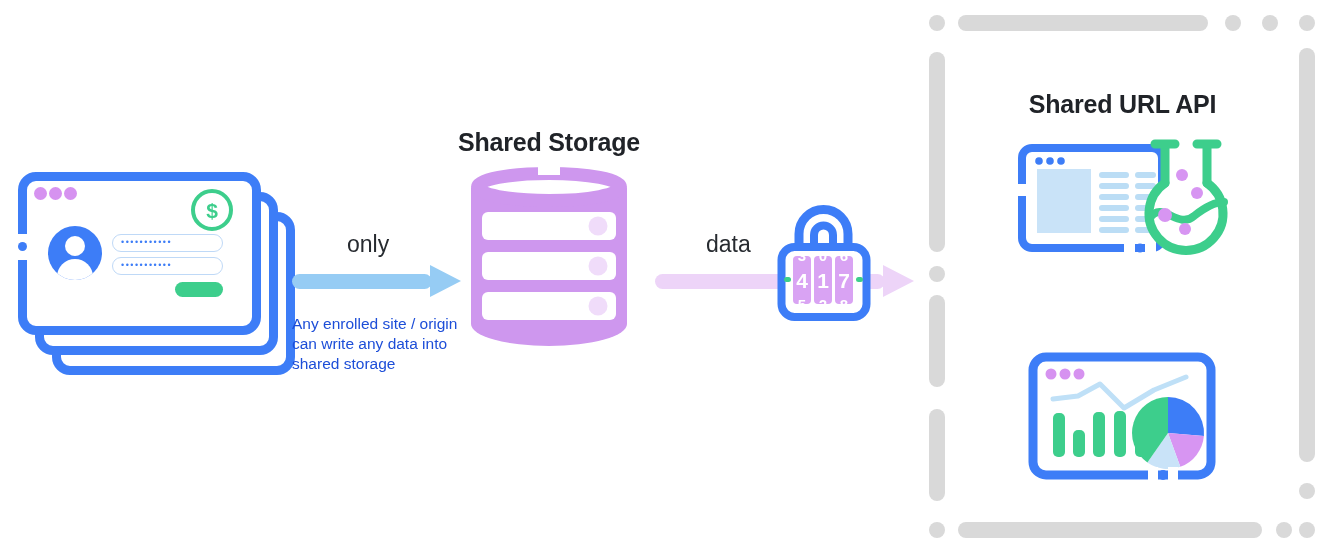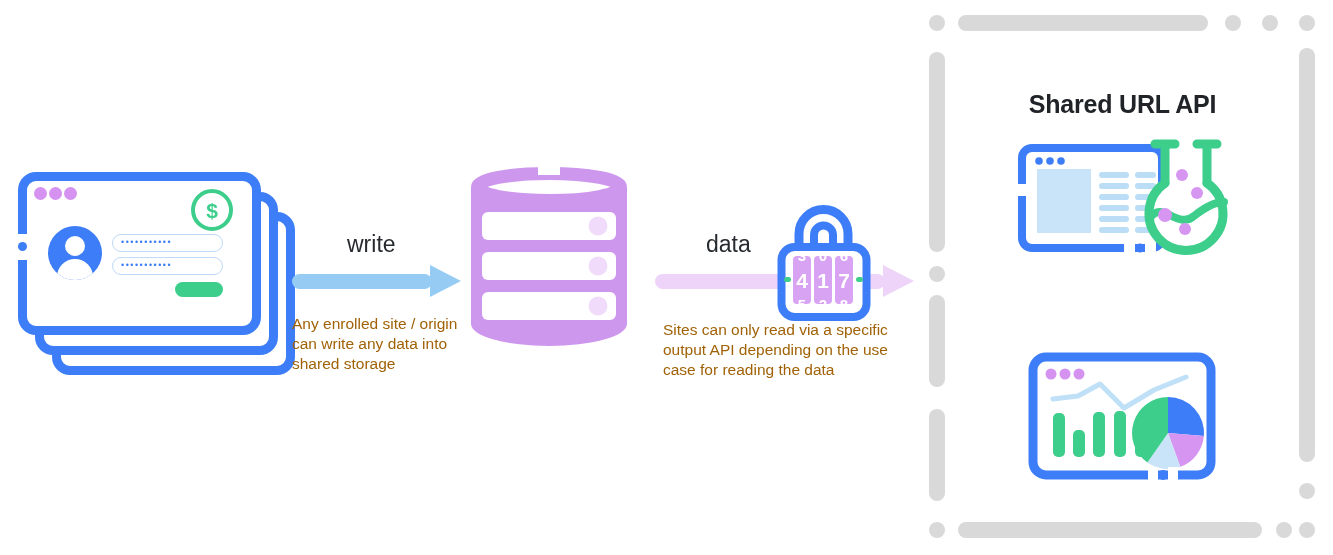--- a/index.html
+++ b/index.html
@@ -26,21 +26,21 @@
   .login-btn{position:absolute;left:148px;top:101px;width:48px;height:15px;border-radius:8px;background:#3DCE8C;}
   .notch-gap{position:absolute;left:-9px;top:53px;width:9px;height:26px;background:#fff;}
   .notch-dot{position:absolute;left:-9px;top:61px;width:9px;height:9px;border-radius:50%;background:#3D7DF7;}
 
   
   .arrow-body{position:absolute;height:15px;border-radius:8px;}
   .arrow-head{position:absolute;width:0;height:0;border-top:16px solid transparent;border-bottom:16px solid transparent;}
 
   
   .flow-label{position:absolute;font-size:23px;color:#272B30;}
-  .caption{position:absolute;font-size:15.5px;line-height:1.28;color:#a16207;}
+  .caption{position:absolute;font-size:15.5px;line-height:1.28;color:#1d4ed8;}
   .h-title{position:absolute;font-size:25px;font-weight:bold;color:#202328;letter-spacing:-0.2px;}
   .h-center{text-align:center;}
 
   
   .dial{position:absolute;top:256px;width:18px;height:48px;background:#D9A3F3;border-radius:4px;
         overflow:hidden;text-align:center;color:#fff;font-weight:bold;}
   .dial .t{position:absolute;top:-8px;left:0;right:0;font-size:15px;line-height:1;}
   .dial .m{position:absolute;top:50%;left:0;right:0;transform:translateY(-50%);font-size:21px;line-height:1;}
   .dial .b{position:absolute;bottom:-8px;left:0;right:0;font-size:15px;line-height:1;}
   .lock-dash{position:absolute;top:277px;width:7px;height:5px;border-radius:2.5px;background:#3DCE8C;}
@@ -67,41 +67,41 @@
       <div class="head"></div>
       <div class="body"></div>
     </div>
     <div class="pw-input" style="top:53px;">•••••••••••</div>
     <div class="pw-input" style="top:76px;">•••••••••••</div>
     <div class="login-btn"></div>
     <div class="notch-gap"></div>
     <div class="notch-dot"></div>
   </div>
 
-  <div class="flow-label" style="left:347px;top:231px;">write</div>
+  <div class="flow-label" style="left:347px;top:231px;">only</div>
   <div class="arrow-body" style="left:292px;top:274px;width:140px;background:#96CCF4;"></div>
   <div class="arrow-head" style="left:430px;top:265px;border-left:31px solid #96CCF4;"></div>
   <div class="caption" style="left:292px;top:314px;width:172px;">Any enrolled site / origin can write any data into shared storage</div>
 
+  <div class="h-title" style="left:458px;top:128px;">Shared Storage</div>
   <svg class="abs" style="left:468px;top:164px;" width="164" height="190" viewBox="0 0 164 190">
     <path d="M3,24 L3,160 A78,22 0 0 0 159,160 L159,24 Z" fill="#CE97EE"></path>
     <ellipse cx="81" cy="23" rx="71.5" ry="13.5" fill="#ffffff" stroke="#CE97EE" stroke-width="13"></ellipse>
     <rect x="70" y="-3" width="22" height="14" fill="#ffffff"></rect>
     <rect x="14" y="48" width="134" height="28" rx="6" fill="#ffffff"></rect>
     <rect x="14" y="88" width="134" height="28" rx="6" fill="#ffffff"></rect>
     <rect x="14" y="128" width="134" height="28" rx="6" fill="#ffffff"></rect>
     <circle cx="130" cy="62" r="9.5" fill="#F0DCFA"></circle>
     <circle cx="130" cy="102" r="9.5" fill="#F0DCFA"></circle>
     <circle cx="130" cy="142" r="9.5" fill="#F0DCFA"></circle>
   </svg>
 
   <div class="flow-label" style="left:706px;top:231px;">data</div>
   <div class="arrow-body" style="left:655px;top:274px;width:230px;background:#EDD4F8;"></div>
   <div class="arrow-head" style="left:883px;top:265px;border-left:31px solid #EDD4F8;"></div>
-  <div class="caption" style="left:663px;top:320px;width:240px;">Sites can only read via a specific output API depending on the use case for reading the data</div>
 
   <svg class="abs" style="left:777px;top:204px;" width="96" height="118" viewBox="0 0 96 118">
     <path d="M22,46 L22,30 A24.5,24.5 0 0 1 71,30 L71,46" fill="none" stroke="#3D7DF7" stroke-width="9" stroke-linecap="round"></path>
     <path d="M37,46 L37,31 A9.5,9.5 0 0 1 56,31 L56,46" fill="#ffffff" stroke="#3D7DF7" stroke-width="8"></path>
     <rect x="4.5" y="43" width="85" height="70" rx="13" fill="#ffffff" stroke="#3D7DF7" stroke-width="8"></rect>
   </svg>
   <div class="dial" style="left:793px;">
     <span class="t">3</span>
     <span class="m">4</span>
     <span class="b">5</span>

